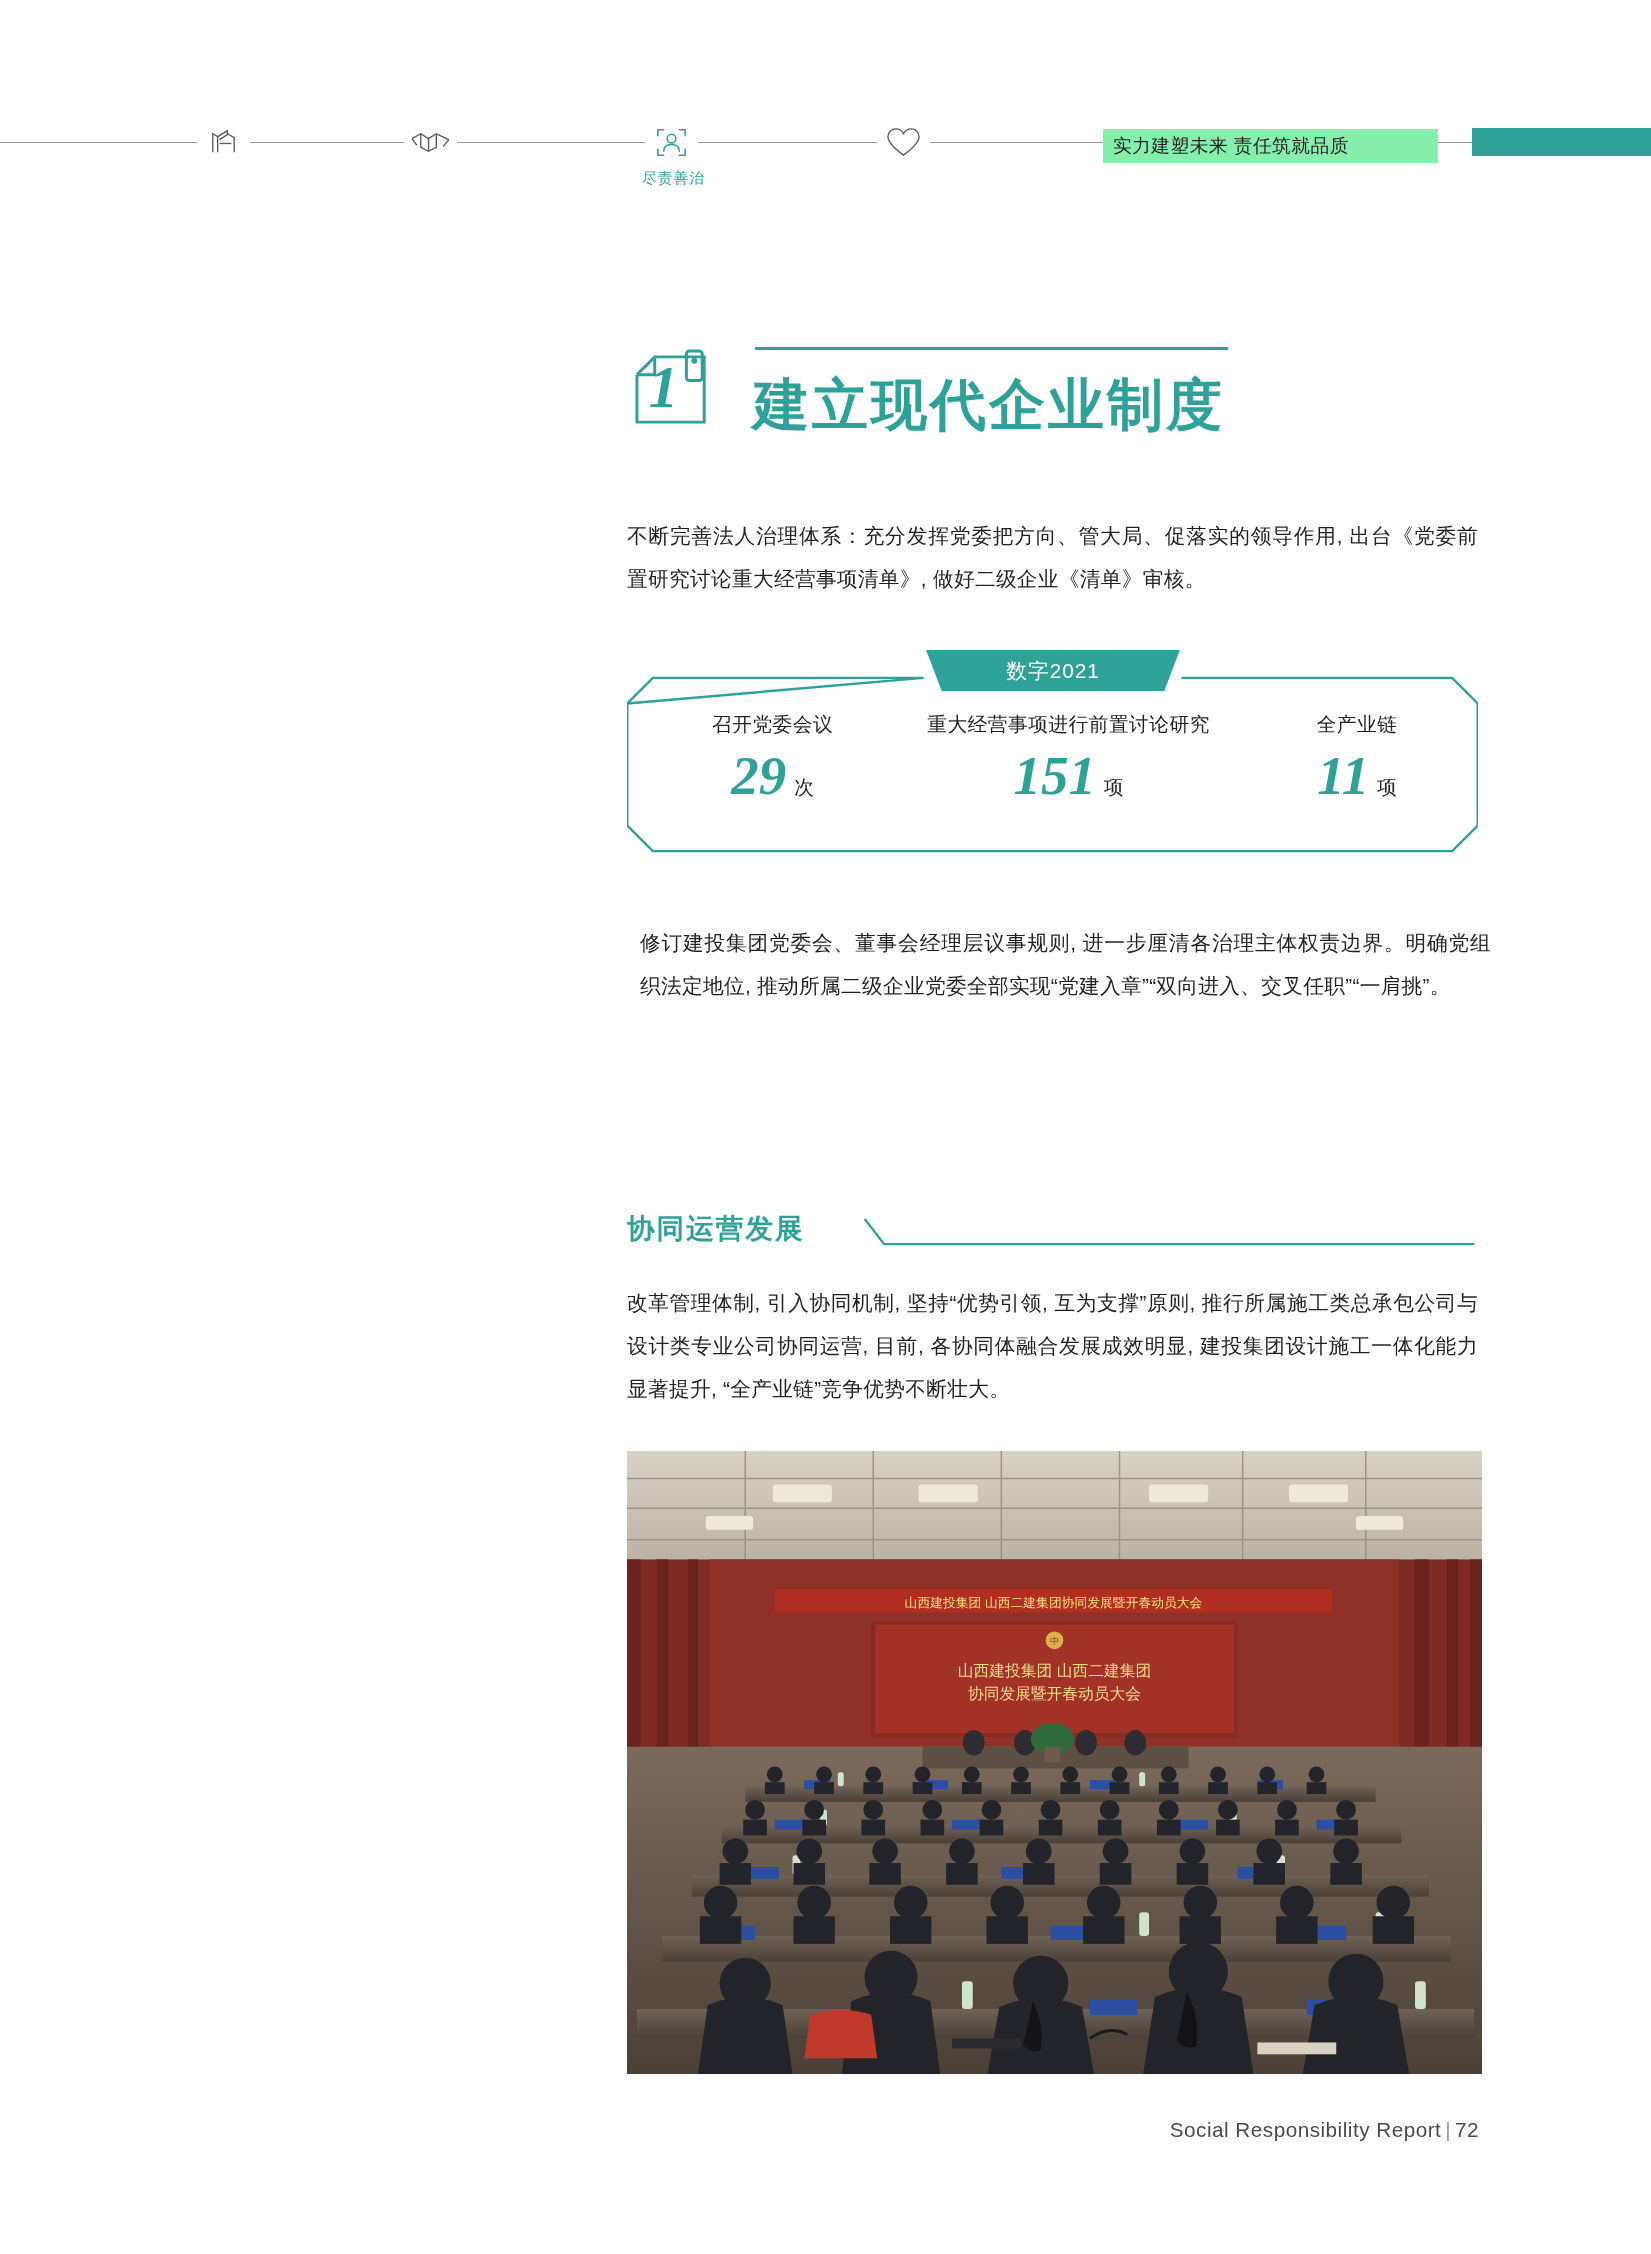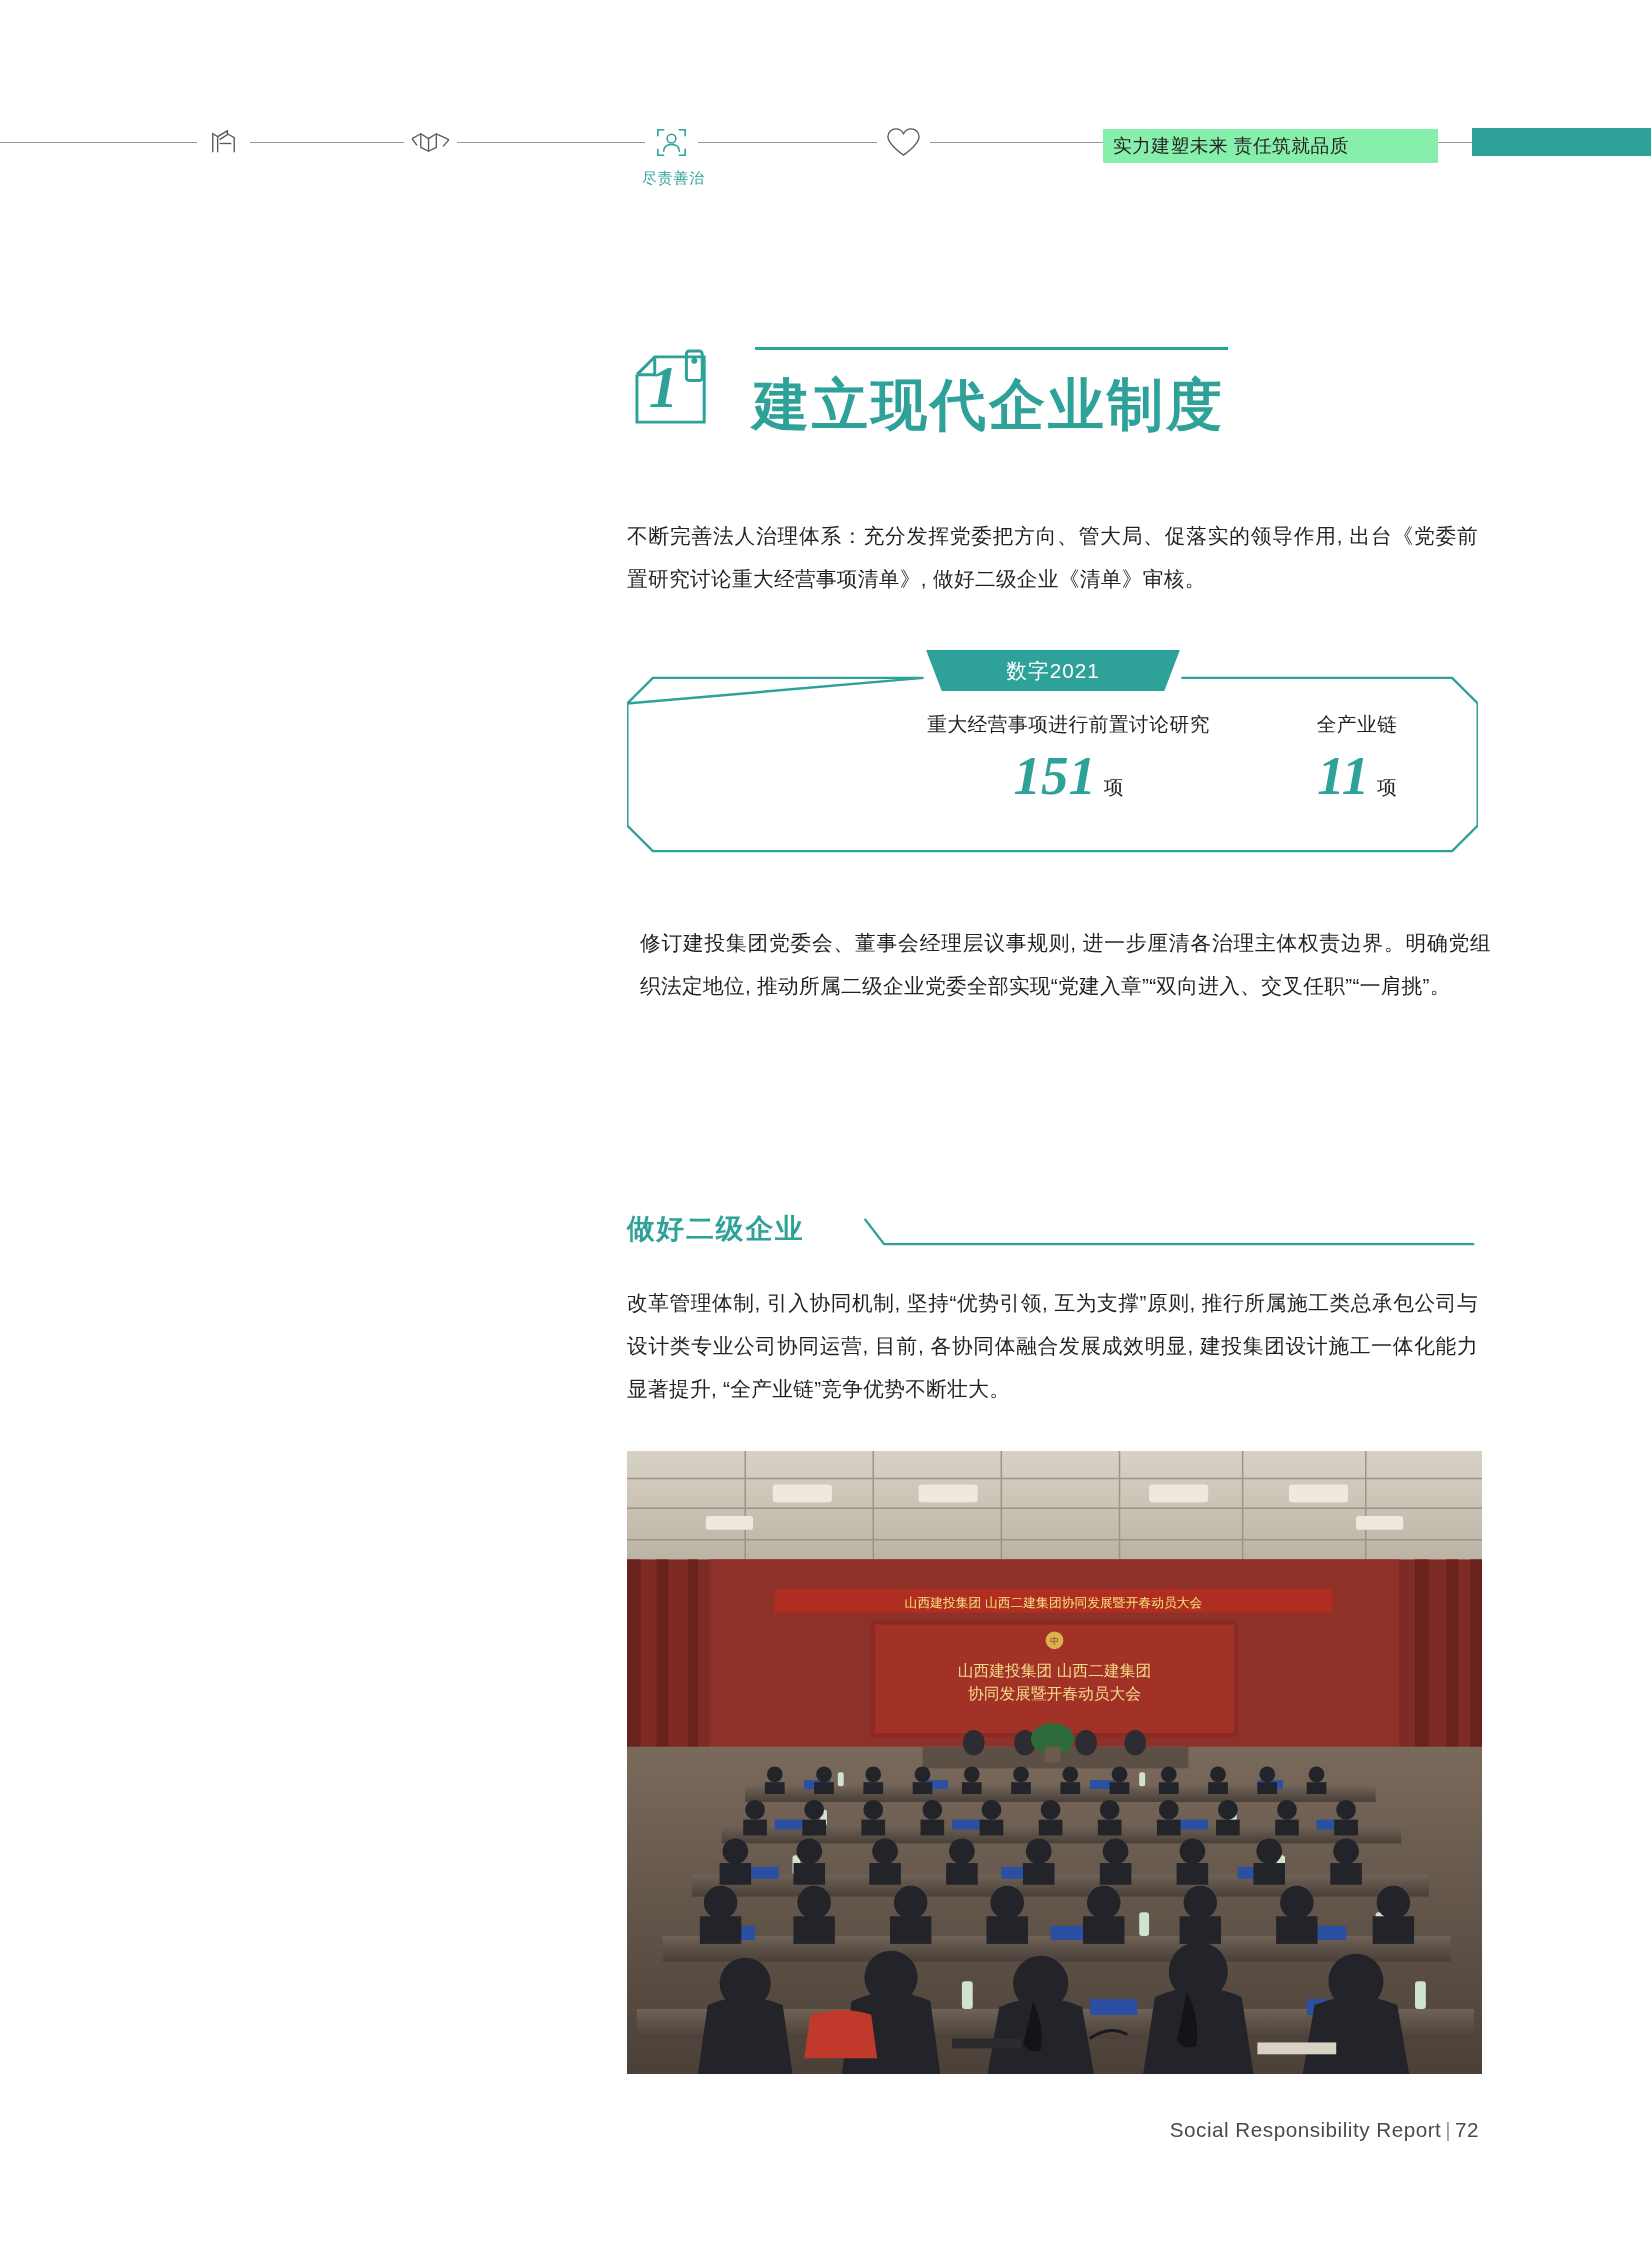--- a/index.html
+++ b/index.html
@@ -343,20 +343,27 @@
 
   <div class="data-tag">
     <div class="tag-bg">
       <svg width="256" height="41" viewBox="0 0 260 42">
         <path d="M0 0 L260 0 L244 42 L16 42 Z" fill="#2ea198"></path>
       </svg>
     </div>
     <div class="tag-label">数字2021</div>
   </div>
 
+  <div class="stat stat-1">
+    <div class="stat-label">召开党委会议</div>
+    <div class="stat-value-row">
+      <span class="stat-value">29</span>
+      <span class="stat-unit">次</span>
+    </div>
+  </div>
 
   <div class="stat stat-2">
     <div class="stat-label">重大经营事项进行前置讨论研究</div>
     <div class="stat-value-row">
       <span class="stat-value">151</span>
       <span class="stat-unit">项</span>
     </div>
   </div>
 
   <div class="stat stat-3">
@@ -364,21 +371,21 @@
     <div class="stat-value-row">
       <span class="stat-value">11</span>
       <span class="stat-unit">项</span>
     </div>
   </div>
 </div>
 
 <div class="para para-2">修订建投集团党委会、董事会经理层议事规则, 进一步厘清各治理主体权责边界。明确党组织法定地位, 推动所属二级企业党委全部实现“党建入章”“双向进入、交叉任职”“一肩挑”。</div>
 
 <div class="sub-head">
-  <div class="sub-head-text">做好二级企业</div>
+  <div class="sub-head-text">协同运营发展</div>
   <div class="sub-head-deco">
     <svg width="621" height="33" viewBox="0 0 630 34">
       <path d="M2 4 L22 30 L630 30" fill="none" stroke="#2ea198" stroke-width="2.5"></path>
     </svg>
   </div>
 </div>
 
 <div class="para para-3">改革管理体制, 引入协同机制, 坚持“优势引领, 互为支撑”原则, 推行所属施工类总承包公司与设计类专业公司协同运营, 目前, 各协同体融合发展成效明显, 建投集团设计施工一体化能力显著提升, “全产业链”竞争优势不断壮大。</div>
 
 <div class="photo">

